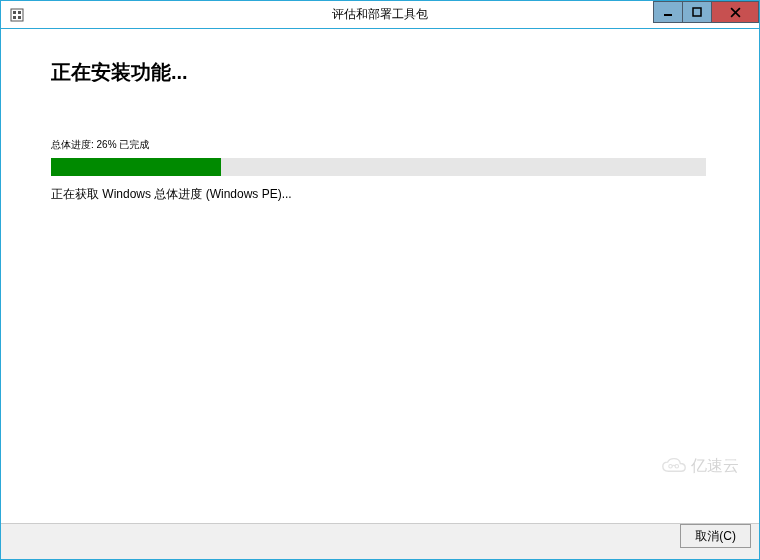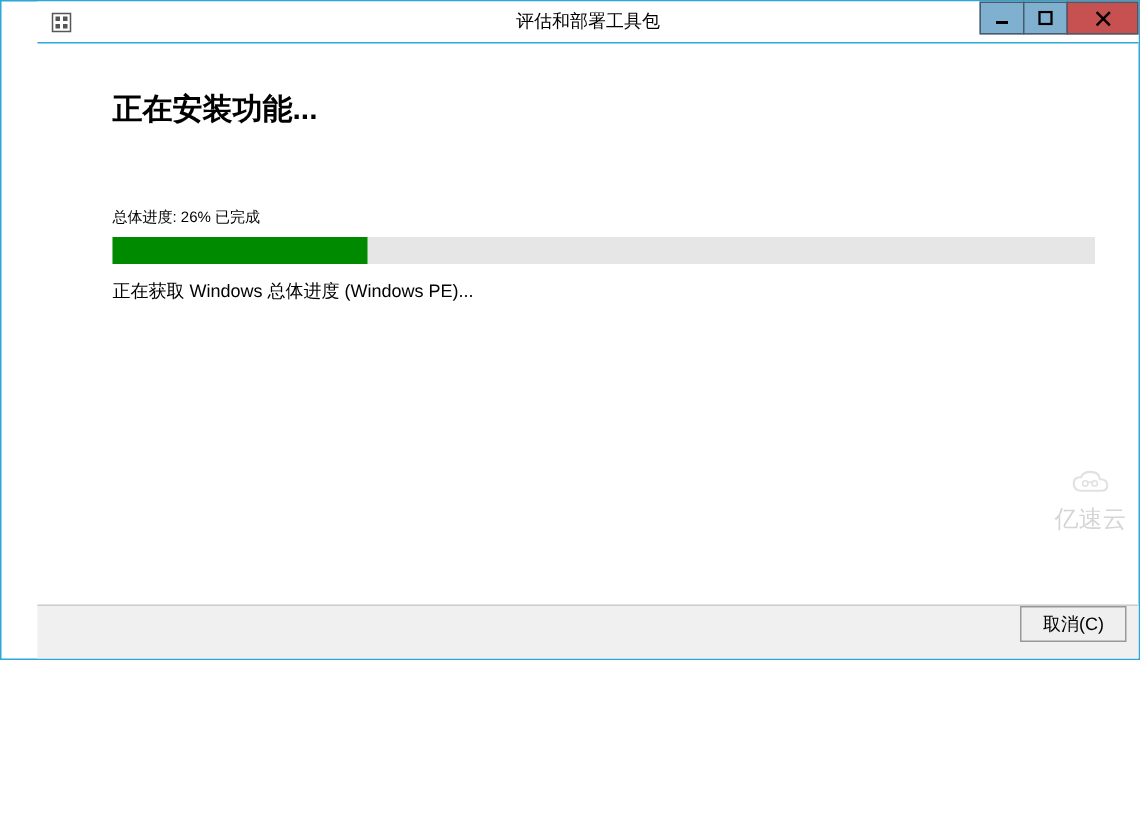--- a/index.html
+++ b/index.html
@@ -10,26 +10,25 @@
     body {
       font-family: "Microsoft YaHei", "Segoe UI", Tahoma, sans-serif;
       background: #fff;
       width: 760px;
       height: 560px;
       overflow: hidden;
       position: relative;
     }
     .window {
       width: 760px;
-      height: 440px;
+      height: 560px;
       border: 1px solid #2ca8d8;
       background: #fff;
       display: flex;
       flex-direction: column;
-      padding-left: 24px;
     }
     .titlebar {
       height: 28px;
       background: #fff;
       border-bottom: 1px solid #2ca8d8;
       display: flex;
       align-items: center;
       position: relative;
     }
     .titlebar-icon {
@@ -119,30 +118,29 @@
       height: 24px;
       padding: 0 14px;
       background: #efefef;
       border: 1px solid #999;
       font-size: 12px;
       font-family: inherit;
       cursor: pointer;
     }
     .watermark {
       position: absolute;
-      right: 8px;
+      right: 20px;
       bottom: 46px;
       opacity: 0.35;
       display: flex;
       align-items: center;
       gap: 3px;
       color: #888;
       font-size: 16px;
       pointer-events: none;
-      flex-direction: column;
     }
     .watermark svg {
       width: 28px;
       height: 20px;
     }
   </style>
 </head>
 <body>
 
 <div class="window">

